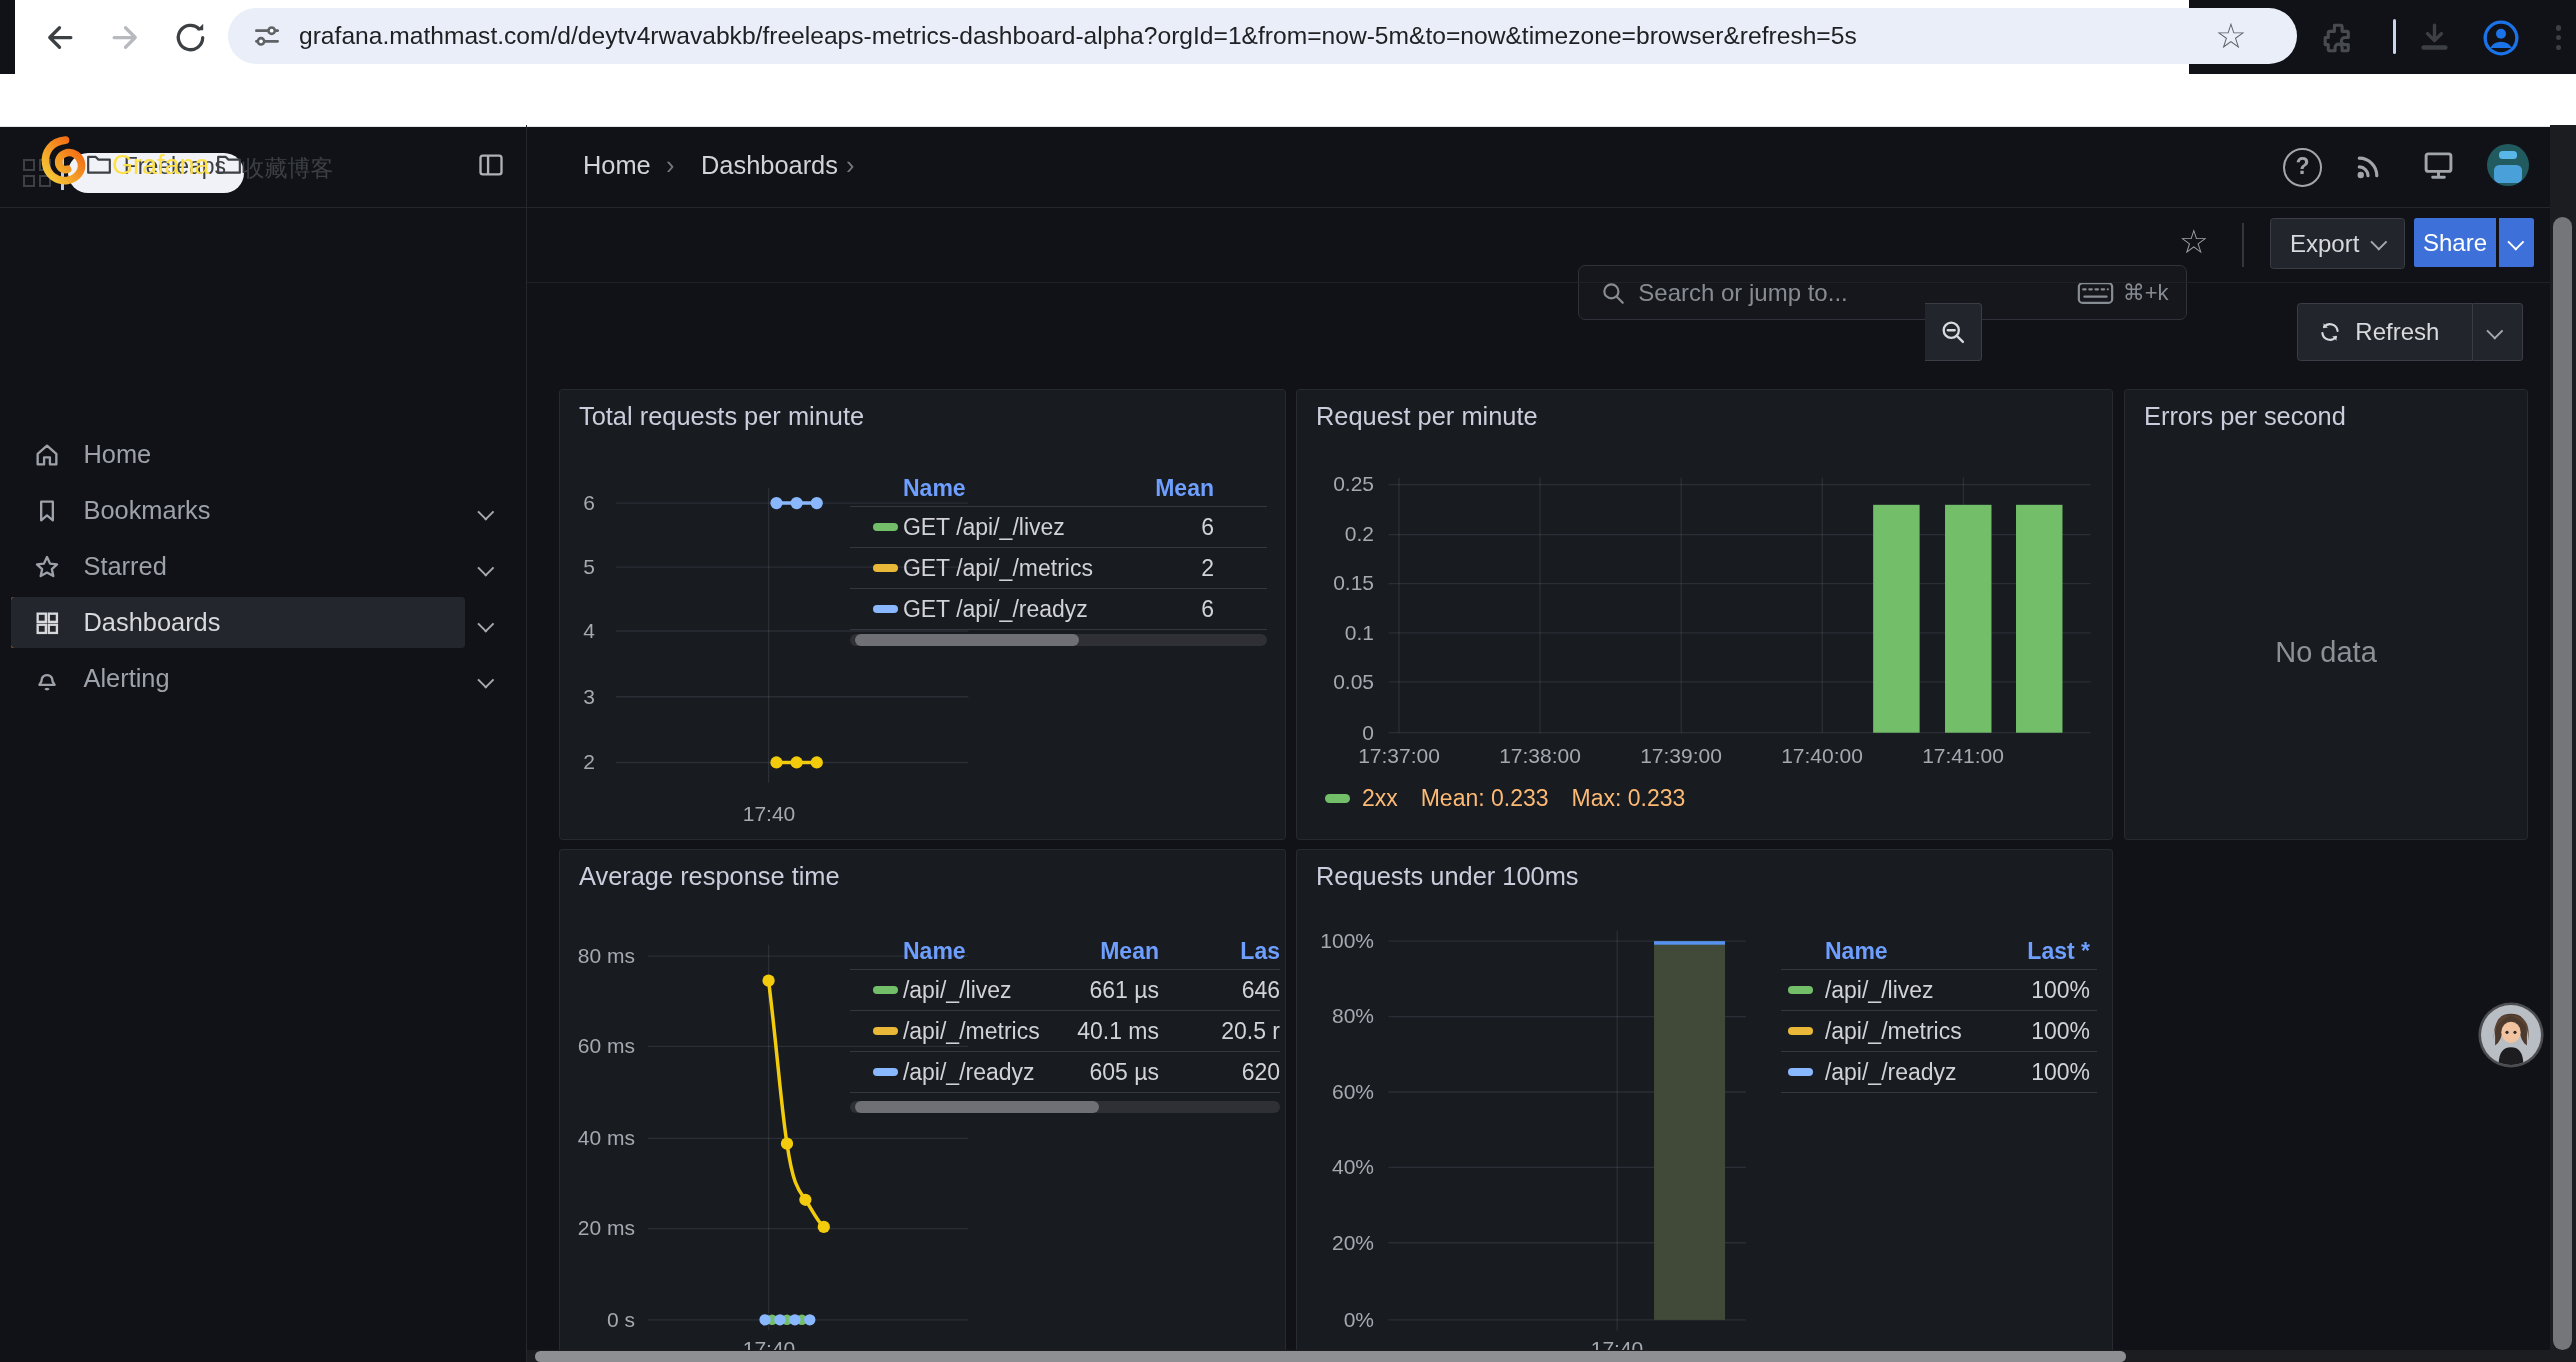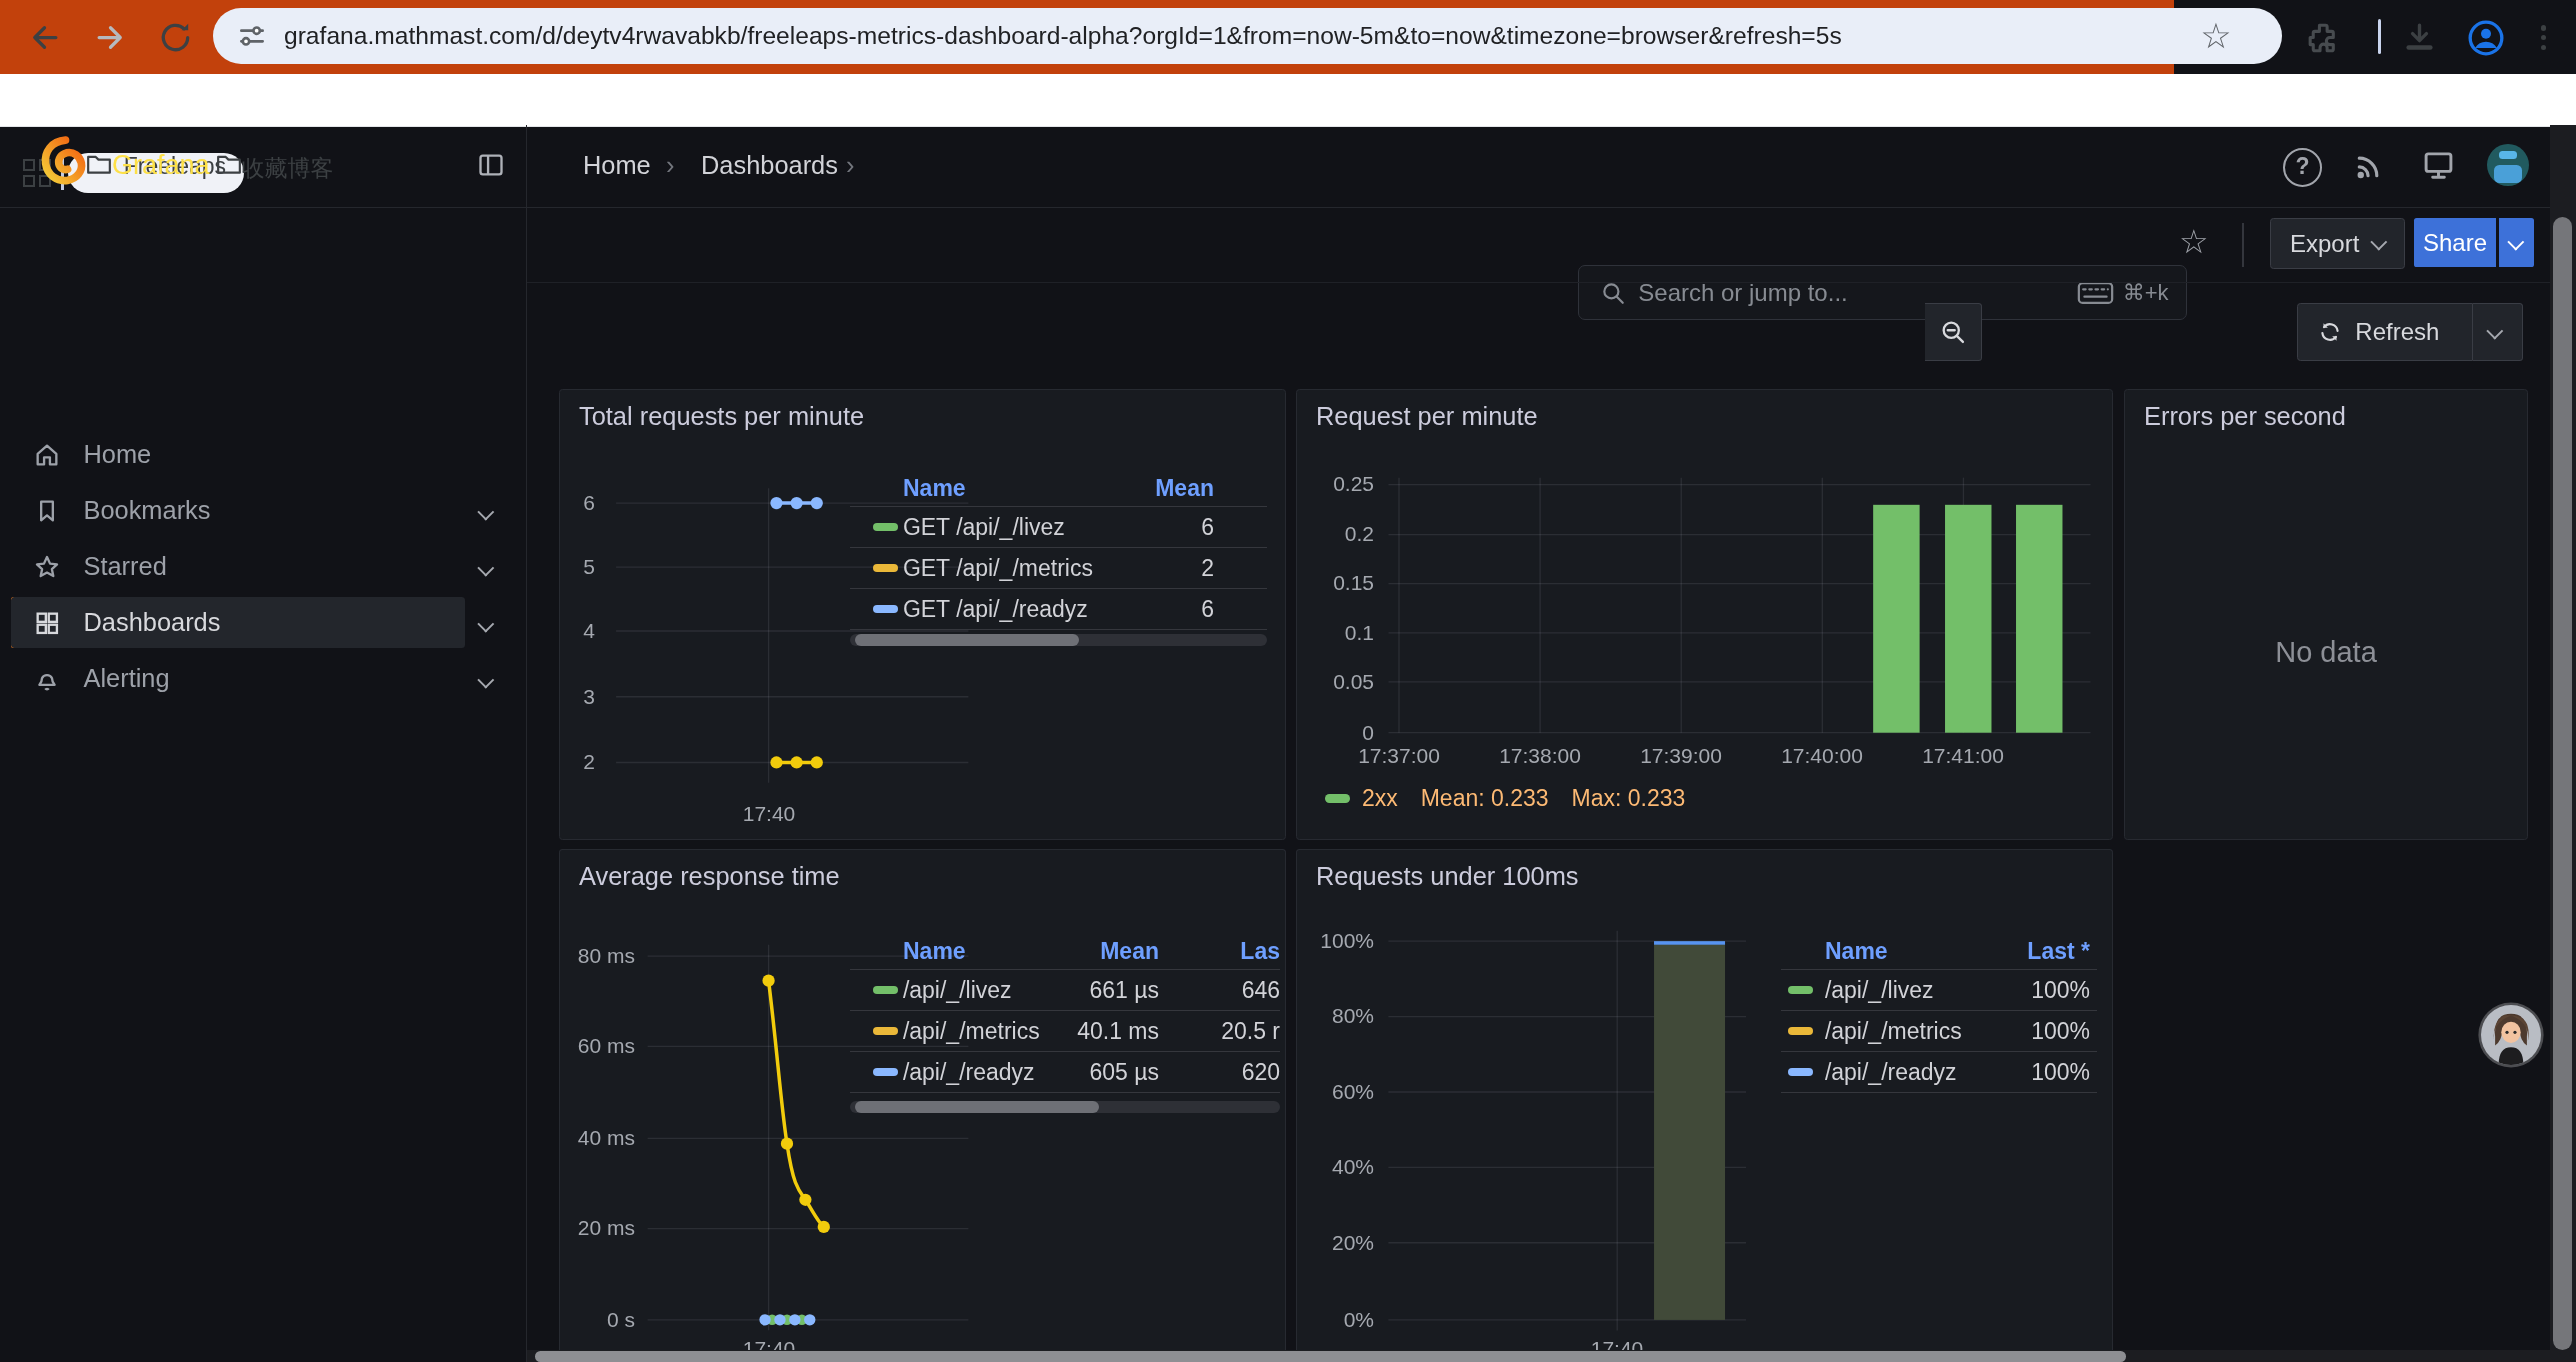--- a/index.html
+++ b/index.html
@@ -1,21 +1,21 @@
 <!DOCTYPE html>
 <html style="font-size:14px"><head>
 <meta charset="utf-8">
 <style>
   html,body{margin:0;padding:0}
   body{width:2576px;height:1363px;position:relative;overflow:hidden;
        background:#111217;font-family:"Liberation Sans",sans-serif;
        -webkit-font-smoothing:antialiased}
   .abs{position:absolute}
   
-  .toolbar{left:0;top:0;width:2174px;height:74px;background:#c2410c}
+  .toolbar{left:15px;top:0;width:2174px;height:74px;background:#ffffff}
   .navic{width:39px;height:39px;top:17.5px;color:#3c4043}
   .urlpill{left:213px;top:8px;width:2069px;height:56px;border-radius:28px;background:#e9eef8;display:flex;align-items:center}
   .urltext{font-size:24.6px;color:#202124;white-space:nowrap;overflow:hidden}
   .bkbar{left:0;top:74px;width:2576px;height:52px;background:#ffffff;border-bottom:0.9px solid #e3e5e8}
   .chip{height:40px;top:79px;border-radius:20px;display:flex;align-items:flex-start;font-size:23px;color:#3c4043}
   
   .gfheader{left:0;top:125px;width:2576px;height:82px;border-bottom:0.9px solid #25272d}
   .vsep{width:0.9px;background:#25272d}
   .brand{font-size:27px;font-weight:500;color:#fde047}
   .crumb{font-size:25.4px;color:#d2d3d8}

